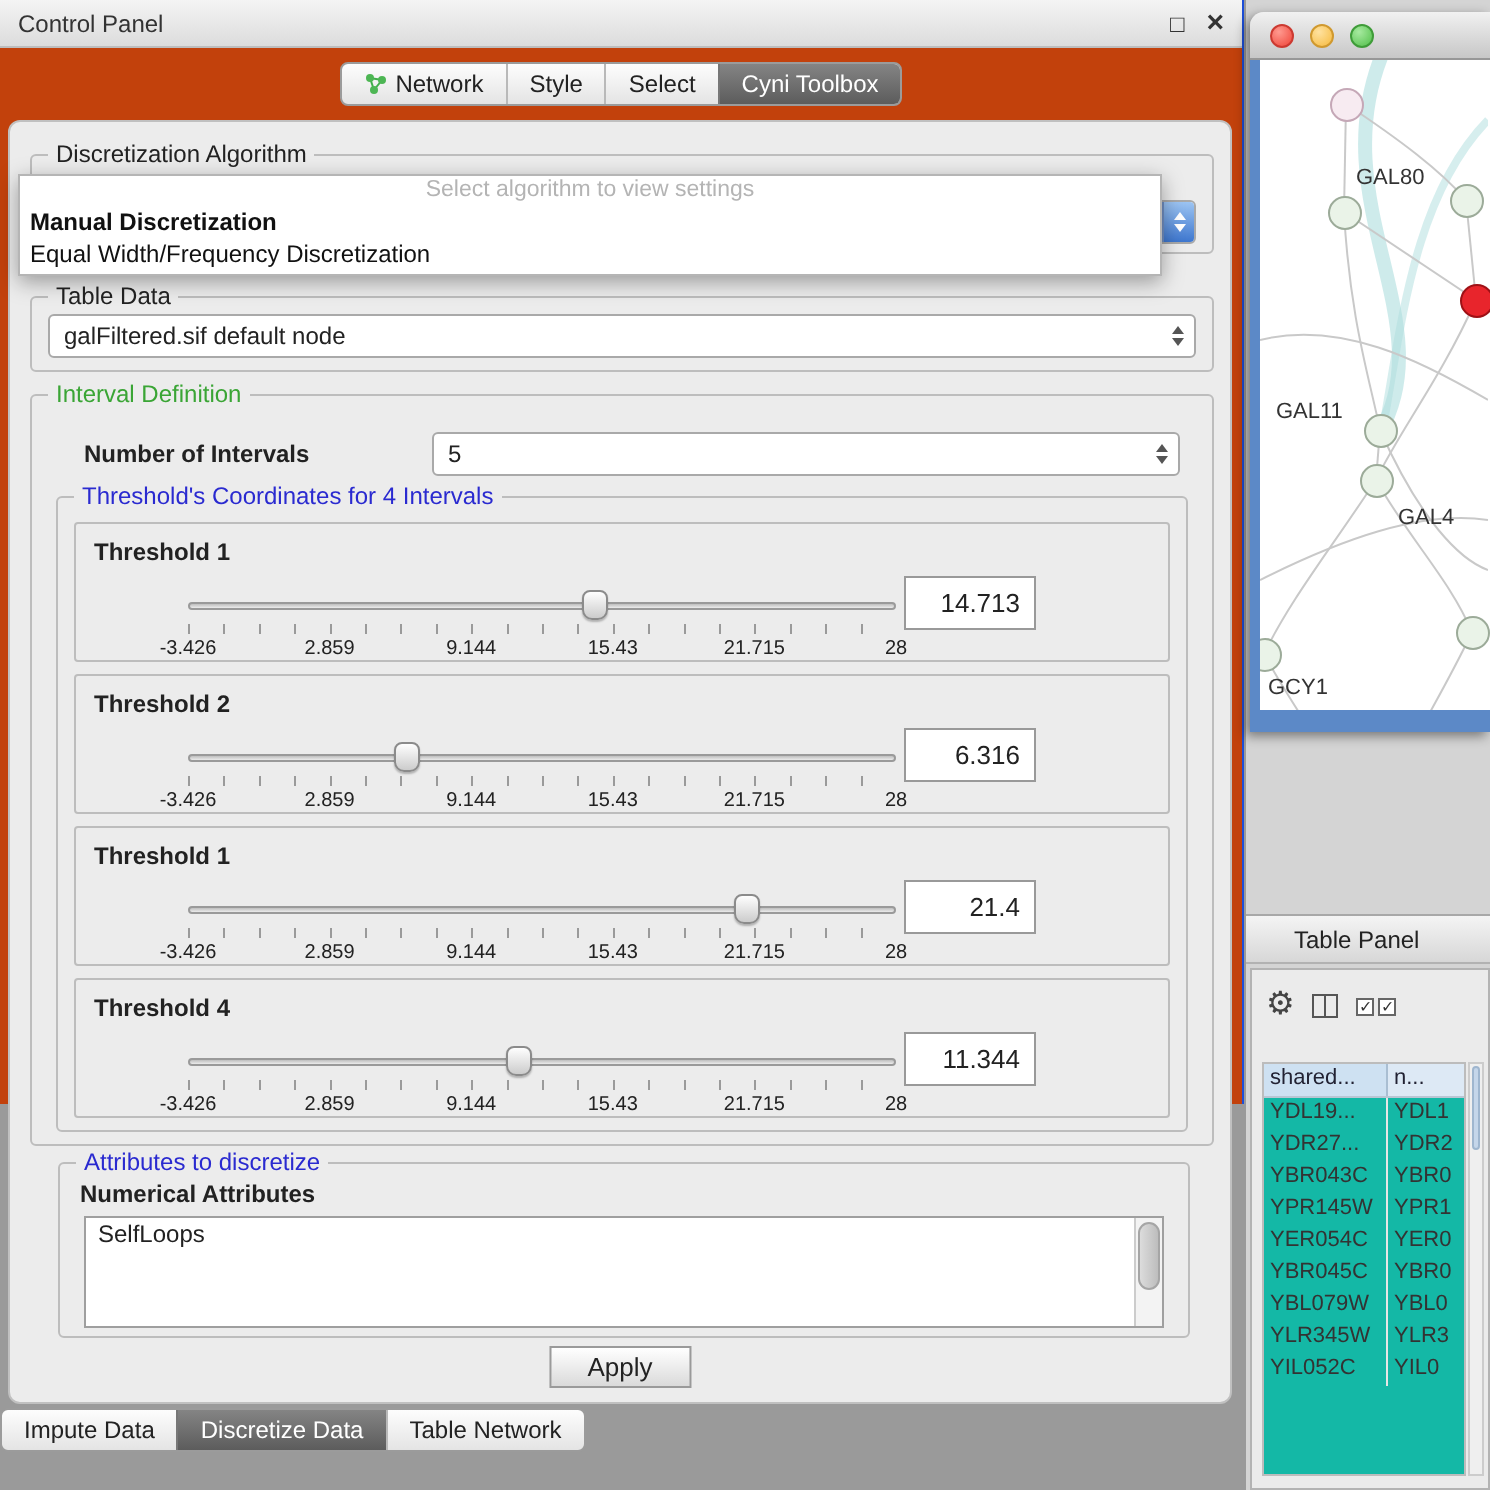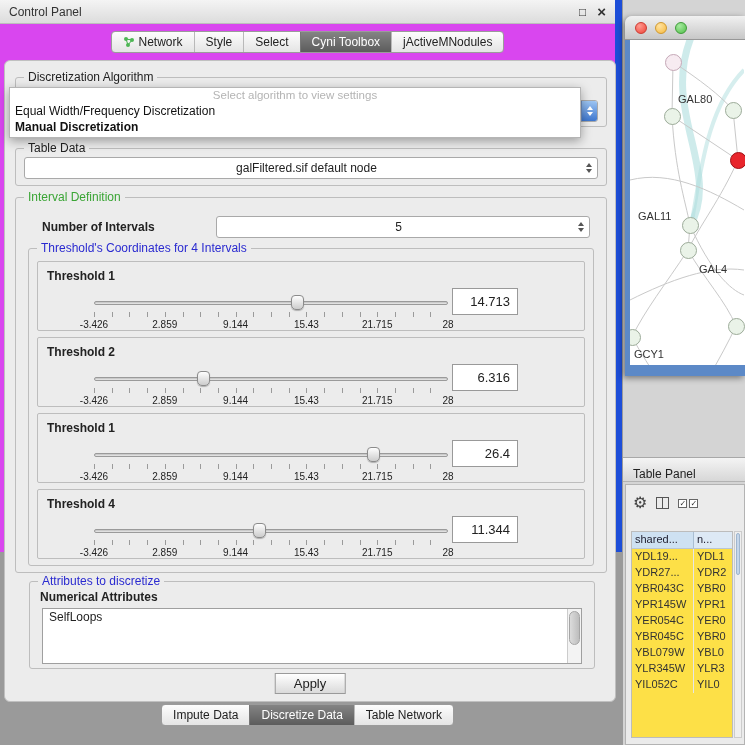--- a/index.html
+++ b/index.html
@@ -1,41 +1,41 @@
 <!DOCTYPE html>
 <html><head>
 <meta charset="utf-8">
 <style>
   *{box-sizing:border-box;margin:0;padding:0}
   html,body{width:745px;height:745px;overflow:hidden}
   body{font-family:"Liberation Sans",sans-serif;font-size:12px;color:#222;background:#9a9a9a}
   .root{position:relative;width:745px;height:745px}
 
   
-  .left-panel{position:absolute;left:0;top:0;width:622px;height:552px;background:#d946ef;border-right:7px solid #1d4ed8}
+  .left-panel{position:absolute;left:0;top:0;width:622px;height:552px;background:#c2410c;border-right:1px solid #1d4ed8}
   .panel-header{position:absolute;top:0;left:0;right:0;height:24px;background:linear-gradient(#f4f4f4,#dcdcdc);border-bottom:1px solid #bdbdbd;display:flex;align-items:center;padding:0 9px}
   .panel-title{flex:1;font-size:12px;color:#333}
   .win-icon{color:#333;font-size:12px;margin-left:11px;cursor:default}
   .close-icon{font-weight:bold;font-size:15px;line-height:12px}
 
   .top-tabs{position:absolute;top:31px;left:0;right:0;text-align:center}
-  .bottom-tabs{position:absolute;top:704px;left:0;right:0;text-align:center}
+  .bottom-tabs{position:absolute;top:704px;left:0;right:0;text-align:left}
   .seg-group{display:inline-flex;border:1px solid #9b9b9b;border-radius:4px;background:linear-gradient(#fdfdfd,#e4e4e4);overflow:hidden}
   .seg{display:flex;align-items:center;gap:4px;padding:3px 11px;font-size:12px;color:#222;border-left:1px solid #b9b9b9;cursor:default;white-space:nowrap}
   .seg:first-child{border-left:none}
   .seg.selected{background:linear-gradient(#848484,#5c5c5c);color:#fff;border-left-color:#777}
 
   .content{position:absolute;left:4px;top:60px;width:612px;height:642px;border:1px solid #c0c0c0;border-radius:6px;background:#ececec}
   .group{position:absolute;border:1px solid #bdbdbd;border-radius:3px}
   .gtitle{position:absolute;top:-8px;left:8px;background:#ececec;padding:0 4px;font-size:12px;color:#222;white-space:nowrap}
   .gtitle.green{color:#3aa535}
   .gtitle.blue{color:#2a2ad0}
 
   .combo{position:absolute;height:22px;background:#fff;border:1px solid #a9a9a9;border-radius:3px;display:flex;align-items:center;padding-left:7px;font-size:12px;color:#222}
-  .combo .val{flex:1;text-align:center;overflow:hidden;white-space:nowrap}
+  .combo .val{flex:1;text-align:left;overflow:hidden;white-space:nowrap}
   .stepper{width:16px;align-self:stretch;display:flex;flex-direction:column;align-items:center;justify-content:center;gap:2px}
   .stepper.blue{background:linear-gradient(#9cc4f2,#3e77cf);border-radius:0 2px 2px 0;border-left:1px solid #7191c4}
   .tri-up{width:0;height:0;border-left:3px solid transparent;border-right:3px solid transparent;border-bottom:4px solid #555}
   .tri-down{width:0;height:0;border-left:3px solid transparent;border-right:3px solid transparent;border-top:4px solid #555}
   .stepper.blue .tri-up{border-bottom-color:#fff}
   .stepper.blue .tri-down{border-top-color:#fff}
 
   .popup{position:absolute;left:4px;top:26px;width:572px;background:#fff;border:1px solid #b5b5b5;box-shadow:0 3px 10px rgba(0,0,0,.35);z-index:30;padding-bottom:2px}
   .popup .ph{height:15px;line-height:15px;text-align:center;color:#b4b4b4;font-size:11.5px}
   .popup .pitem{height:16px;line-height:16px;padding-left:5px;font-size:12px;color:#111}
@@ -55,42 +55,42 @@
 
   .attr-list{position:absolute;left:12px;top:26px;width:540px;height:56px;background:#fff;border:1px solid #9f9f9f;overflow:hidden}
   .attr-item{height:17px;line-height:17px;padding-left:6px;font-size:12px;color:#222}
   .attr-scroll{position:absolute;right:0;top:0;bottom:0;width:14px;background:#f3f3f3;border-left:1px solid #ccc}
   .attr-thumb{position:absolute;left:1px;right:1px;top:2px;height:34px;background:linear-gradient(90deg,#dcdcdc,#bdbdbd);border:1px solid #a5a5a5;border-radius:6px}
 
   .apply-btn{position:absolute;left:50%;top:612px;transform:translateX(-50%);padding:2px 18px;background:linear-gradient(#ffffff,#dadada);border:1px solid #9a9a9a;border-radius:0;font-size:13px;color:#222;cursor:default}
 
   
   .right-panel{position:absolute;left:623px;top:0;width:122px;height:745px;background:#d4d4d4}
-  .net-window{position:absolute;left:2px;top:16px;right:0;height:360px;border-radius:7px 0 0 0;box-shadow:-2px 2px 6px rgba(0,0,0,.45)}
+  .net-window{position:absolute;left:2px;top:6px;right:0;height:360px;border-radius:7px 0 0 0;box-shadow:-2px 2px 6px rgba(0,0,0,.45)}
   .net-titlebar{position:absolute;top:0;left:0;right:0;height:24px;background:linear-gradient(#f1f1f1,#c7c7c7);border-bottom:1px solid #979797;border-radius:7px 0 0 0;display:flex;align-items:center;gap:8px;padding-left:10px}
   .tl{width:12px;height:12px;border-radius:50%}
   .tl.red{background:radial-gradient(circle at 35% 30%,#ff9a90,#ef4438);border:1px solid #cc3a31}
   .tl.yellow{background:radial-gradient(circle at 35% 30%,#ffe2a0,#f6ba3e);border:1px solid #d0992f}
   .tl.green{background:radial-gradient(circle at 35% 30%,#a7eaa0,#51bf49);border:1px solid #3f9c39}
   .net-frame{position:absolute;top:24px;left:0;right:0;bottom:0;background:#5c89c7}
   .net-canvas{position:absolute;top:0;left:5px;right:0;bottom:11px;background:#fff;overflow:hidden}
   .net-canvas svg{position:absolute;left:0;top:0}
   .net-node{position:absolute;width:17px;height:17px;border-radius:50%;background:#eaf3e8;border:1px solid #9cab99;z-index:2}
   .net-node.pink{background:#f7ebf1;border-color:#c5a8b7}
   .net-node.red{background:#e8252c;border-color:#9e1116}
   .net-label{position:absolute;font-size:11px;color:#333;white-space:nowrap;z-index:3}
 
-  .tp-header{position:absolute;top:457px;left:0;right:0;height:25px;background:linear-gradient(#f4f4f4,#d7d7d7);border-top:1px solid #a8a8a8;border-bottom:1px solid #b2b2b2;display:flex;align-items:flex-end;padding-left:10px;font-size:12px;color:#222}
+  .tp-header{position:absolute;top:457px;left:0;right:0;height:25px;background:linear-gradient(#f4f4f4,#d7d7d7);border-top:1px solid #a8a8a8;border-bottom:1px solid #b2b2b2;display:flex;align-items:center;padding-left:24px;font-size:12px;color:#222}
   .tp-body{position:absolute;top:484px;left:2px;right:0;bottom:0;background:#ebebeb;border:1px solid #b3b3b3}
   .tp-toolbar{position:absolute;top:5px;left:7px;height:26px;display:flex;align-items:center;gap:9px}
   .gear{font-size:16px;color:#444;line-height:16px}
   .col-icon{width:13px;height:12px;border:1px solid #555;background:linear-gradient(90deg,transparent 0 5px,#555 5px 6px,transparent 6px)}
   .checks{display:flex;gap:2px}
   .mini-check{width:9px;height:9px;border:1px solid #666;font-size:8px;line-height:8px;text-align:center;color:#333;background:#fff}
-  .tp-table{position:absolute;top:46px;left:5px;right:11px;bottom:6px;background:#fde047;border:1px solid #bcbcbc;overflow:hidden}
+  .tp-table{position:absolute;top:46px;left:5px;right:11px;bottom:6px;background:#14b8a6;border:1px solid #bcbcbc;overflow:hidden}
   .tp-hrow{display:flex;height:17px;border-bottom:1px solid #b9c6d4}
   .tp-hc{font-size:11px;color:#223;padding:1px 3px;overflow:hidden;white-space:nowrap}
   .tp-hc.c1{width:62px;background:#cee1f2;border-right:1px solid #a9bed2}
   .tp-hc.c2{flex:1;background:#dde9f5}
   .tp-row{display:flex;height:16px}
   .tp-c{font-size:11px;color:#333;padding:1px 3px;overflow:hidden;white-space:nowrap}
   .tp-c.c1{width:62px;border-right:1px solid #e6e6e6}
   .tp-c.c2{flex:1}
   .tp-vscroll{position:absolute;top:46px;right:2px;bottom:6px;width:8px;background:#efefef;border:1px solid #ccc}
   .tp-vthumb{position:absolute;top:1px;left:1px;right:1px;height:42px;background:#c5d6ea;border:1px solid #9fb6cf;border-radius:4px}
@@ -123,43 +123,40 @@
         </div>
         <div class="seg">
             <span>Style</span>
           </div>
         <div class="seg">
             <span>Select</span>
           </div>
         <div class="seg selected">
             <span>Cyni Toolbox</span>
           </div>
-        <div class="seg">
-            <span>jActiveMNodules</span>
-          </div>
       </div>
     </div>
 
     <div class="content">
 
       <div class="group" style="left:10px;top:16px;width:592px;height:50px">
         <span class="gtitle">Discretization Algorithm</span>
         <div class="combo" style="left:8px;right:8px;top:22px;padding-right:0">
           <span class="val"></span>
           <span class="stepper blue">
               <span class="tri-up"></span>
               <span class="tri-down"></span>
             </span>
         </div>
       </div>
 
       <div class="popup">
         <div class="ph">Select algorithm to view settings</div>
+        <div class="pitem bold">Manual Discretization</div>
         <div class="pitem">Equal Width/Frequency Discretization</div>
-        <div class="pitem bold">Manual Discretization</div>
       </div>
 
       <div class="group" style="left:10px;top:87px;width:592px;height:38px">
         <span class="gtitle">Table Data</span>
         <div class="combo" style="left:8px;right:8px;top:8px">
           <span class="val">galFiltered.sif default node</span>
           <span class="stepper">
               <span class="tri-up"></span>
               <span class="tri-down"></span>
             </span>
@@ -225,21 +222,21 @@
               <div class="ticks"></div>
               <div class="tick-labels">
                 <span style="left:0%">-3.426</span>
                 <span style="left:20%">2.859</span>
                 <span style="left:40%">9.144</span>
                 <span style="left:60%">15.43</span>
                 <span style="left:80%">21.715</span>
                 <span style="left:100%">28</span>
               </div>
             </div>
-            <div class="thr-value">26.4</div>
+            <div class="thr-value">21.4</div>
           </div>
 
           <div class="thr-box" style="top:240px">
             <div class="thr-label">Threshold 4</div>
             <div class="slider">
               <div class="track"></div>
               <div class="thumb" style="left: 47%;"></div>
               <div class="ticks"></div>
               <div class="tick-labels">
                 <span style="left:0%">-3.426</span>

